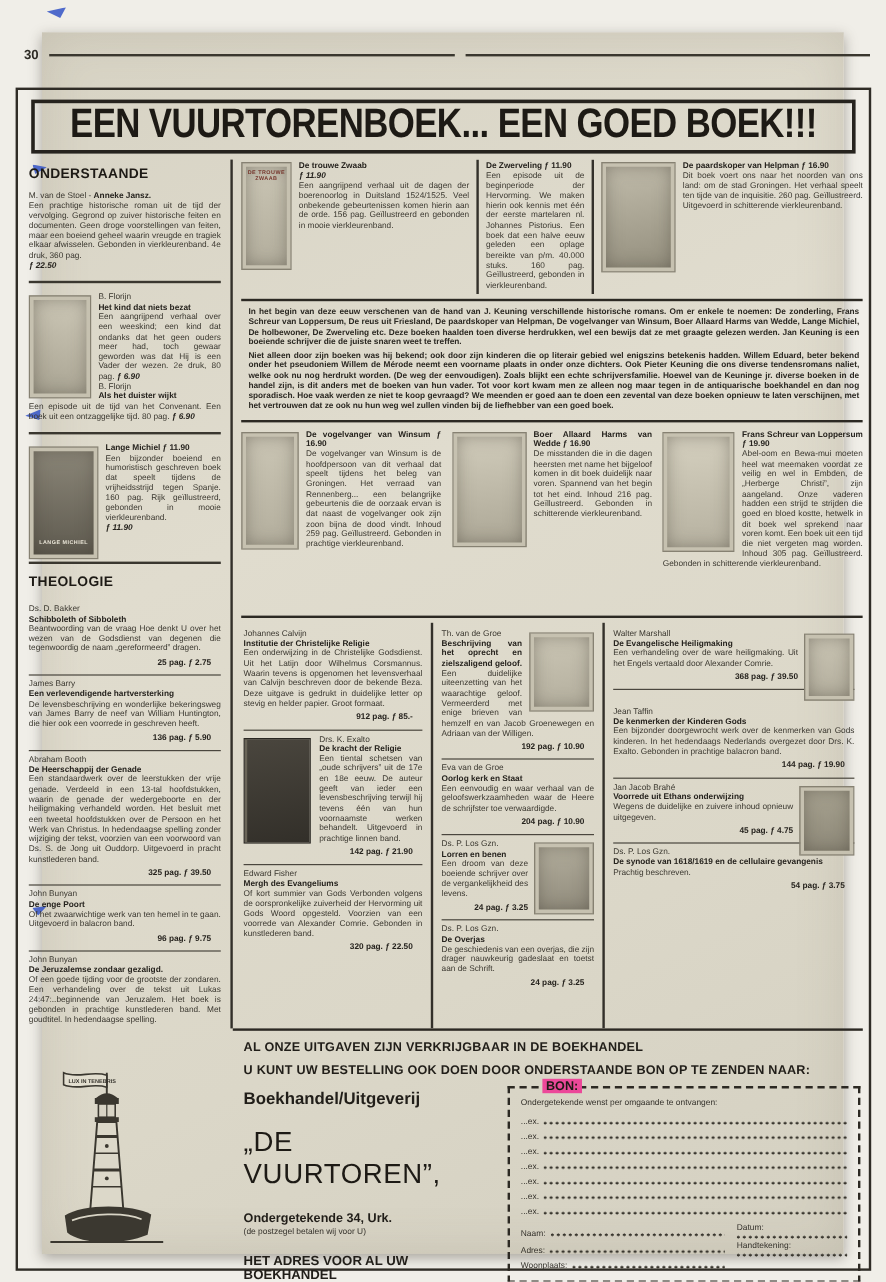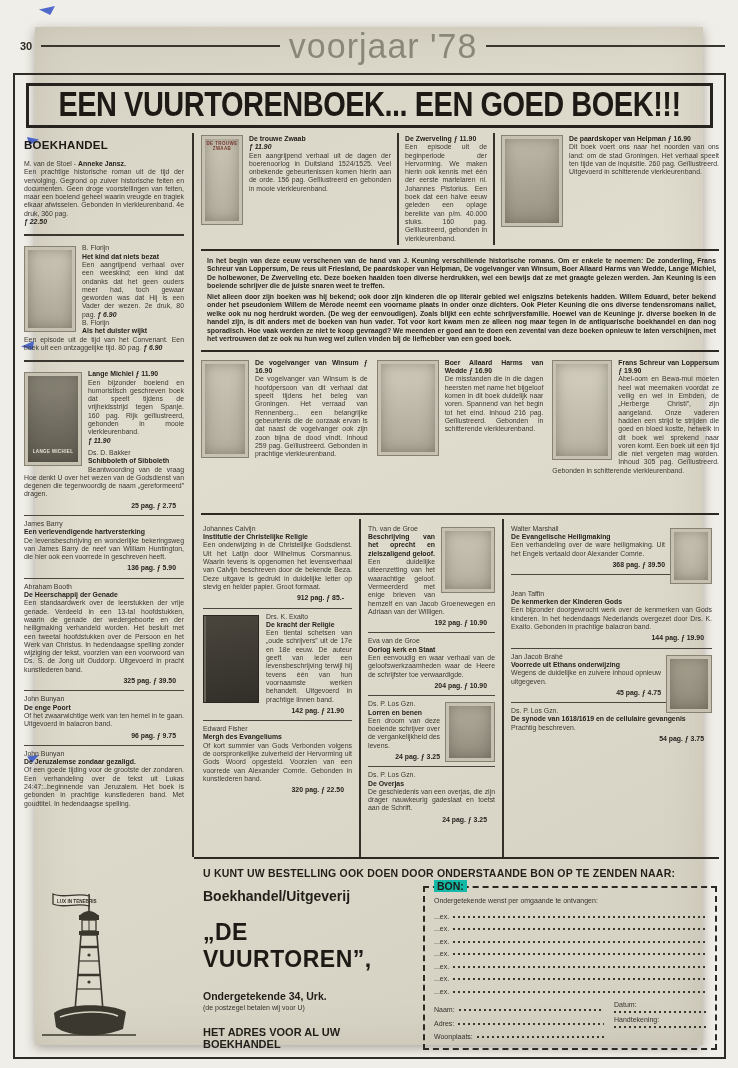--- a/index.html
+++ b/index.html
@@ -86,27 +86,27 @@
   .t-title { font-weight:bold; font-size:6.9px; line-height:8.3px; color:#26231e; }
   .t-foot { text-align:right; font-weight:bold; font-size:6.9px; margin-top:3px; padding-right:8px; color:#26231e; clear:none; }
 
   .bottom { height:200px; display:flex; padding:0 5px 0 7px; }
   .logo-cell { width:172px; position:relative; }
   .order-cell { flex:1; border-top:2.5px solid #2c2923; padding:8px 2px 0 9px; }
   .order-line { font-weight:800; font-size:10.5px; letter-spacing:.2px; color:#211e19; margin-bottom:7px; }
   .order-flex { display:flex; margin-top:3px; gap:8px; }
   .shop { flex:1; padding-top:2px; }
   .shop-type { font-weight:700; font-size:14px; color:#211e19; }
-  .shop-name { font-weight:700; font-size:23px; color:#1d1a15; margin-top:15px; letter-spacing:.5px; }
+  .shop-name { font-weight:400; font-size:23px; color:#1d1a15; margin-top:15px; letter-spacing:.5px; }
   .shop-addr { font-weight:800; font-size:10.5px; margin-top:17px; color:#211e19; }
   .shop-note { font-size:7px; margin-top:2px; }
   .shop-tag { font-weight:800; font-size:11px; margin-top:15px; color:#211e19; }
 
   .bon { width:294px; border:2.5px dashed #2c2923; position:relative; padding:9px 9px 5px; }
-  .bon-label { position:absolute; top:-8px; left:9px; background:#14b8a6; font-weight:800; font-size:10.5px; padding:0 3px; color:#1d1a15; }
+  .bon-label { position:absolute; top:-8px; left:27px; background:#ec4899; font-weight:800; font-size:10.5px; padding:0 3px; color:#1d1a15; }
   .bon-intro { font-size:7px; margin-bottom:3px; }
   .ex-row { display:flex; align-items:flex-end; height:12.5px; gap:4px; }
   .ex-label { font-size:7px; }
   .dots { flex:1; height:6px;
     background-image:radial-gradient(circle at 1.2px 3px,#3a372f 1px,transparent 1.3px);
     background-size:5px 6px; background-repeat:repeat-x; }
   .bon-fields { display:flex; margin-top:5px; gap:10px; }
   .bf-left { flex:1; }
   .bf-row { display:flex; align-items:flex-end; height:13.5px; gap:4px; }
   .bf-row .lbl { font-size:7px; }
@@ -121,34 +121,33 @@
 
 <div class="paper"></div>
 <div class="bluemark bm1"></div>
 <div class="bluemark bm2"></div>
 <div class="bluemark bm3"></div>
 <div class="bluemark bm4"></div>
 
 <div class="header">
   <span class="pagenum">30</span>
   <span class="hline"></span>
-  <span class="season">voorjaar '78</span>
   <span class="hline"></span>
 </div>
 
 <div class="main-box">
 
   <div class="headline-box">
     <span class="headline-text">EEN VUURTORENBOEK... EEN GOED BOEK!!!</span>
   </div>
 
   <div class="content">
 
     <div class="left-col">
-      <div class="sec-title">BOEKHANDEL</div>
+      <div class="sec-title">ONDERSTAANDE</div>
 
       <div class="txt">
         <span>M. van de Stoel -</span>
         <span class="b">Anneke Jansz.</span><br>
         <span>Een prachtige historische roman uit de tijd der vervolging. Gegrond op zuiver historische feiten en documenten. Geen droge voorstellingen van feiten, maar een boeiend geheel waarin vreugde en tragiek elkaar afwisselen. Gebonden in vierkleurenband. 4e druk, 360 pag.</span><br>
         <span class="price">ƒ 22.50</span>
       </div>
 
       <div class="rule"></div>
 
@@ -168,20 +167,21 @@
 
       <div class="txt">
         <div class="cover cov-michiel">
           <span class="cvlabel">LANGE MICHIEL</span>
         </div>
         <span class="b">Lange Michiel ƒ 11.90</span><br>
         <span>Een bijzonder boeiend en humoristisch geschreven boek dat speelt tijdens de vrijheidsstrijd tegen Spanje. 160 pag. Rijk geïllustreerd, gebonden in mooie vierkleurenband.</span><br>
         <span class="price">ƒ 11.90</span>
       </div>
 
+      <div class="sec-title" style="border-top:2px solid #3a372f; padding-top:9px; margin-top:8px; clear:both">THEOLOGIE</div>
 
       <div class="titem txt">
         <div class="t-author">Ds. D. Bakker</div>
         <div class="t-title">Schibboleth of Sibboleth</div>
         <div>Beantwoording van de vraag Hoe denkt U over het wezen van de Godsdienst van degenen die tegenwoordig de naam „gereformeerd” dragen.</div>
         <div class="t-foot">25 pag. ƒ 2.75</div>
       </div>
       <div class="titem txt">
         <div class="t-author">James Barry</div>
         <div class="t-title">Een verlevendigende hartversterking</div>
@@ -362,20 +362,21 @@
         <line x1="42" y1="86" x2="64" y2="86" stroke="#3a372f" stroke-width="2.5"></line>
         <line x1="41" y1="100" x2="65" y2="100" stroke="#3a372f" stroke-width="1.2"></line>
         <circle cx="53" cy="66" r="1.6" fill="#3a372f"></circle>
         <circle cx="53" cy="93" r="1.6" fill="#3a372f"></circle>
         <path d="M18 124 C32 114,74 114,90 123 L87 140 C62 150,30 147,20 138 Z" fill="#3b3830"></path>
         <path d="M24 128 C40 122,68 121,82 127" stroke="#d8d4c5" stroke-width="1.4" fill="none"></path>
         <line x1="6" y1="146" x2="100" y2="146" stroke="#3a372f" stroke-width="1.6"></line>
       </svg>
     </div>
     <div class="order-cell">
+      <div class="order-line">AL ONZE UITGAVEN ZIJN VERKRIJGBAAR IN DE BOEKHANDEL</div>
       <div class="order-line">U KUNT UW BESTELLING OOK DOEN DOOR ONDERSTAANDE BON OP TE ZENDEN NAAR:</div>
       <div class="order-flex">
         <div class="shop">
           <div class="shop-type">Boekhandel/Uitgeverij</div>
           <div class="shop-name">„DE VUURTOREN”,</div>
           <div class="shop-addr">Ondergetekende 34, Urk.</div>
           <div class="shop-note">(de postzegel betalen wij voor U)</div>
           <div class="shop-tag">HET ADRES VOOR AL UW BOEKHANDEL</div>
         </div>
         <div class="bon">

